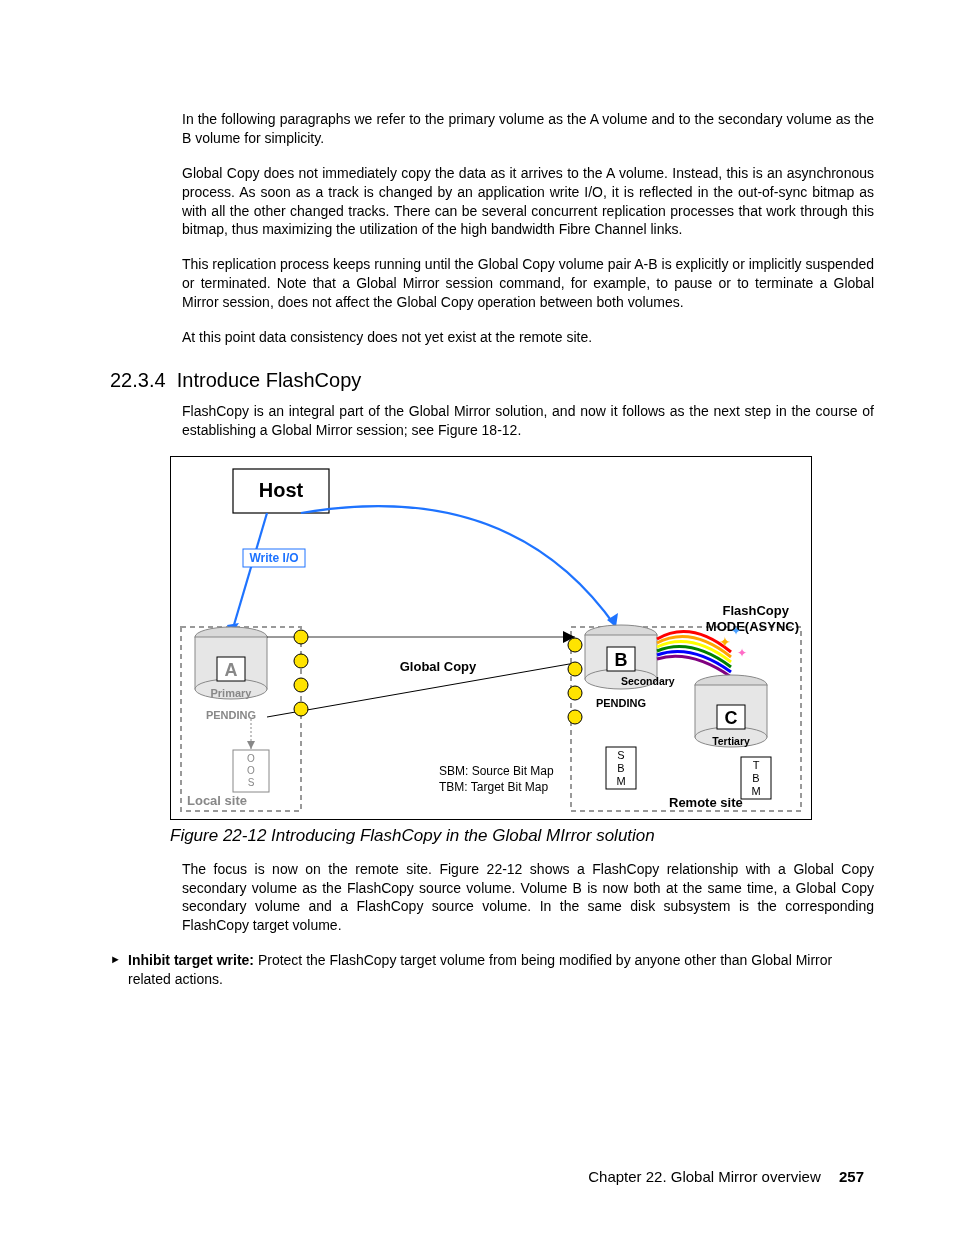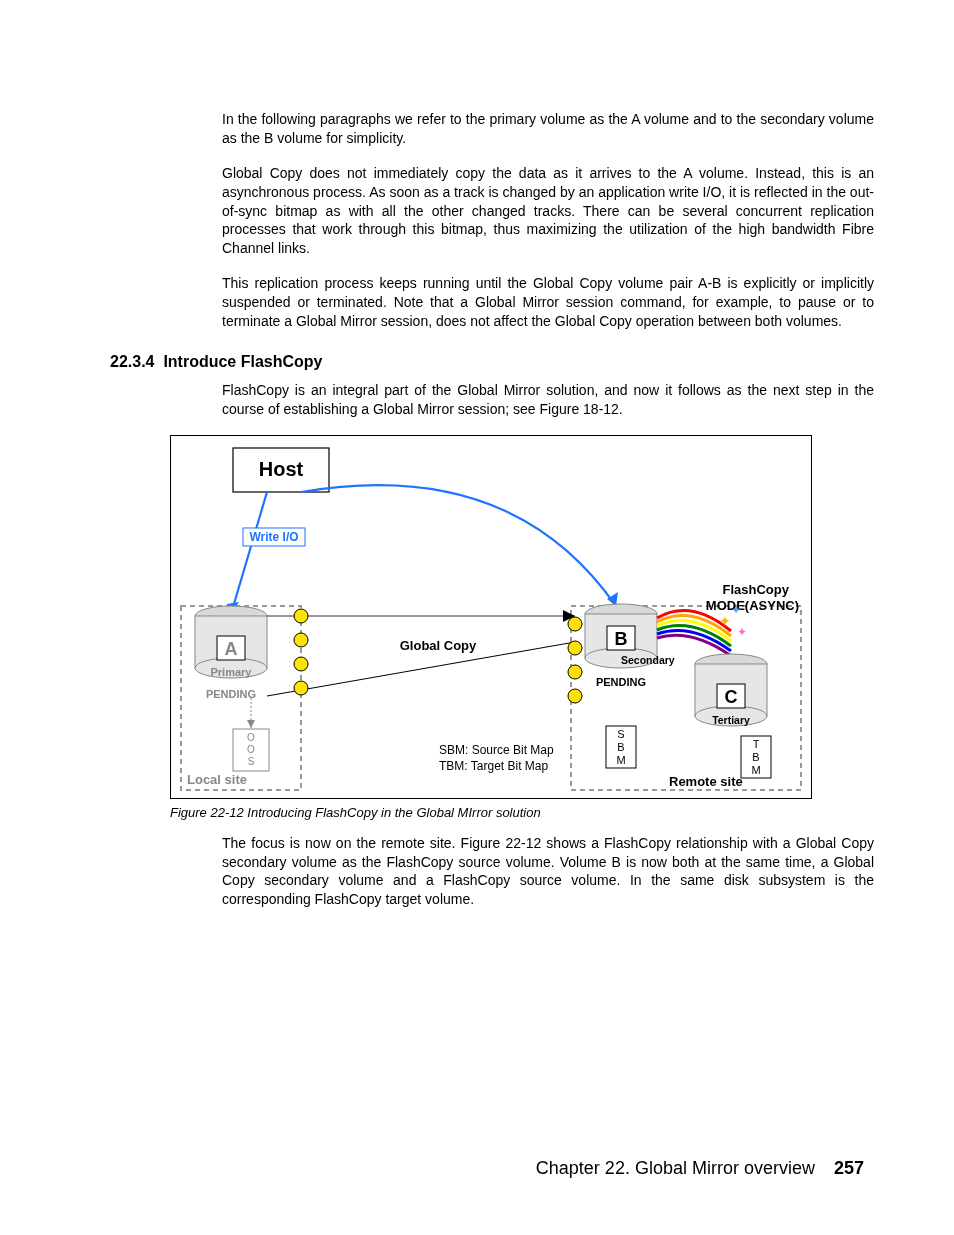--- a/index.html
+++ b/index.html
@@ -14,40 +14,40 @@
   }
   .page {
     padding: 110px 80px 0 110px;
   }
   p {
     margin: 0 0 16px 0;
     line-height: 1.35;
     text-align: justify;
   }
   .body-indent {
-    margin-left: 112px;
+    margin-left: 72px;
   }
   h2 {
-    font-size: 16px;
-    font-weight: bold;
+    font-size: 20px;
+    font-weight: normal;
     margin: 22px 0 10px 0;
   }
   .figure-wrap {
     margin-left: 60px;
     margin-top: 10px;
     margin-bottom: 6px;
   }
   svg.fig {
     border: 1px solid #000;
     background: #fff;
     display: block;
   }
   .caption {
     font-style: italic;
-    font-size: 13px;
+    font-size: 17px;
     margin: 6px 0 14px 0;
   }
   ul.arrow {
     list-style: none;
     padding-left: 0;
     margin: 0 0 16px 0;
   }
   ul.arrow li {
     position: relative;
     padding-left: 18px;
@@ -55,37 +55,38 @@
   }
   ul.arrow li::before {
     content: "►";
     position: absolute;
     left: 0;
     top: 1px;
     font-size: 11px;
   }
   .footer {
     position: absolute;
-    bottom: 56px;
+    bottom: 50px;
     right: 90px;
-    font-size: 18px;
+    font-size: 15px;
   }
   .footer .pnum {
     font-weight: bold;
     margin-left: 14px;
   }
 </style>
 </head>
 <body>
 
 <div class="page">
 
   <p class="body-indent">In the following paragraphs we refer to the primary volume as the A volume and to the secondary volume as the B volume for simplicity.</p>
   <p class="body-indent">Global Copy does not immediately copy the data as it arrives to the A volume. Instead, this is an asynchronous process. As soon as a track is changed by an application write I/O, it is reflected in the out-of-sync bitmap as with all the other changed tracks. There can be several concurrent replication processes that work through this bitmap, thus maximizing the utilization of the high bandwidth Fibre Channel links.</p>
   <p class="body-indent">This replication process keeps running until the Global Copy volume pair A-B is explicitly or implicitly suspended or terminated. Note that a Global Mirror session command, for example, to pause or to terminate a Global Mirror session, does not affect the Global Copy operation between both volumes.</p>
+  <p class="body-indent">At this point data consistency does not yet exist at the remote site.</p>
 
   <h2>
     <span>22.3.4</span>&nbsp;&nbsp;<span>Introduce FlashCopy</span>
   </h2>
 
   <p class="body-indent">FlashCopy is an integral part of the Global Mirror solution, and now it follows as the next step in the course of establishing a Global Mirror session; see Figure 18-12.</p>
 
   <div class="figure-wrap">
     <svg class="fig" width="640" height="362" viewBox="0 0 640 362">
 
@@ -177,19 +178,24 @@
       <rect x="570" y="300" width="30" height="42" fill="#fff" stroke="#000"></rect>
       <text x="585" y="312" text-anchor="middle" font-size="11">T</text>
       <text x="585" y="325" text-anchor="middle" font-size="11">B</text>
       <text x="585" y="338" text-anchor="middle" font-size="11">M</text>
     </svg>
     <div class="caption">Figure 22-12   Introducing FlashCopy in the Global MIrror solution</div>
   </div>
 
   <p class="body-indent">The focus is now on the remote site. Figure 22-12 shows a FlashCopy relationship with a Global Copy secondary volume as the FlashCopy source volume. Volume B is now both at the same time, a Global Copy secondary volume and a FlashCopy source volume. In the same disk subsystem is the corresponding FlashCopy target volume.</p>
 
+  <ul class="arrow body-indent">
+    <li>
+      <b>Inhibit target write:</b><span> Protect the FlashCopy target volume from being modified by anyone other than Global Mirror related actions.</span>
+    </li>
+  </ul>
 
 </div>
 
 <div class="footer">
   <span>Chapter 22. Global Mirror overview</span>
   <span class="pnum">257</span>
 </div>
 
 </body></html>

